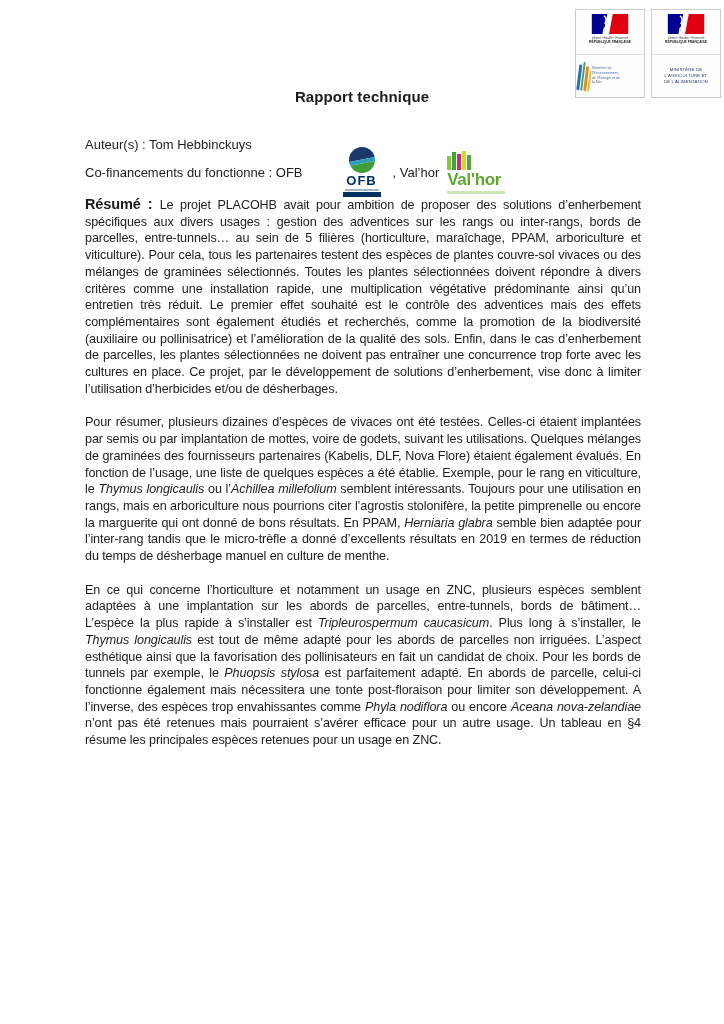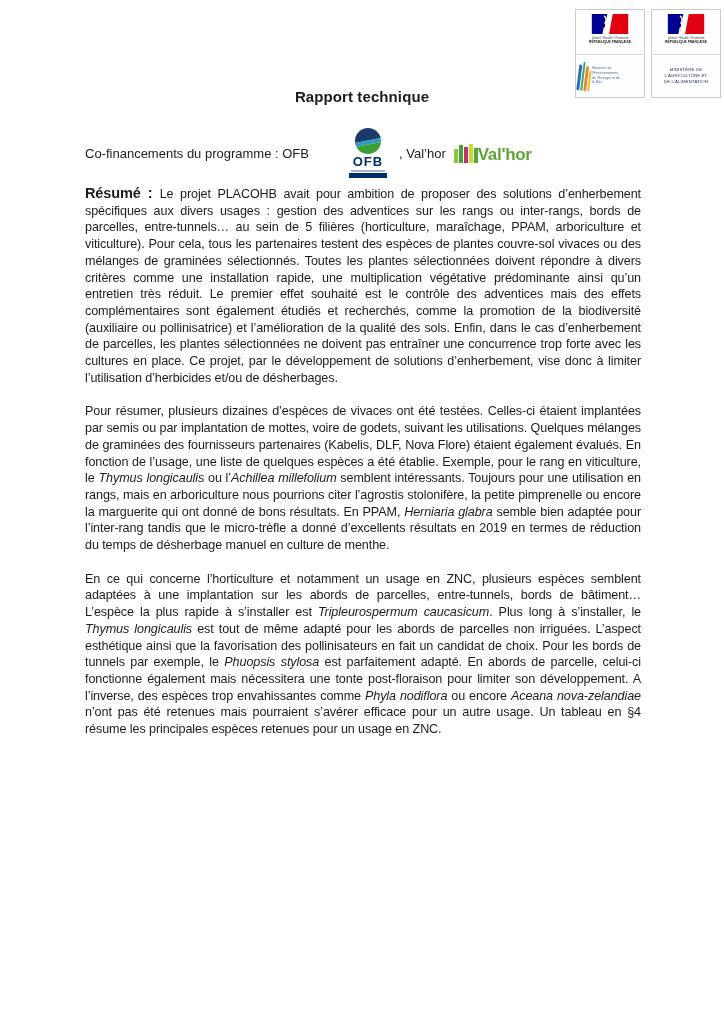--- a/index.html
+++ b/index.html
@@ -38,28 +38,28 @@
   .cofinance .cotext { font-size:13px; }
 
   
   .ofb-logo { display:flex; flex-direction:column; align-items:center; width:46px; flex:0 0 auto;margin-left:28px; }
   .ofb-globe { width:26px; height:26px; border-radius:50%; overflow:hidden; display:block; }
   .ofb-text { font-weight:800; color:#003063; font-size:13px; letter-spacing:1px; line-height:1; margin-top:1px; }
   .ofb-line  { width:34px; height:2px; background:#9fb3cc; margin-top:2px; display:block; }
   .ofb-strip { width:38px; height:5px; background:#003063; margin-top:1px; display:block; }
 
   
-  .valhor-logo { display:flex; flex-direction:row; align-items:flex-end; width:66px; flex:0 0 auto; }
+  .valhor-logo { display:flex; flex-direction:column; align-items:flex-start; width:66px; flex:0 0 auto; }
   .valhor-bars { display:flex; align-items:flex-end; gap:1px; height:20px; }
   .valhor-bars .bar { width:4px; display:inline-block; }
   .valhor-text { font-size:17px; font-weight:700; color:#61a532; line-height:1; margin-top:1px; letter-spacing:-.3px; }
   .valhor-sub { width:58px; height:3px; background:#cde3b3; margin-top:3px; display:block; }
 
   
-  .body-p { margin:8px 0 17px; text-align:justify; font-size:12.6px; line-height:16.7px; letter-spacing:-.1px; }
+  .body-p { margin:0 0 17px; text-align:justify; font-size:12.6px; line-height:16.7px; letter-spacing:-.1px; }
   .body-p .b { font-weight:700; }
   .body-p .i { font-style:italic; }
   .body-p .lead { font-size:14.5px; font-weight:700; }
 </style>
 </head>
 <body>
 
 <div class="page">
 
   <div class="logos">
@@ -104,23 +104,24 @@
       </div>
     </div>
 
   </div>
 
   <h1 class="doc-title">Rapport technique</h1>
 
   <div class="content">
 
     <div class="meta">
+      <p class="meta-line">Auteur(s) : Tom Hebbinckuys</p>
 
       <div class="cofinance">
-        <span class="cotext">Co-financements du programme : OFB</span>
+        <span class="cotext">Co-financements du fonctionne : OFB</span>
 
         <span class="ofb-logo">
           <span class="ofb-globe">
             <svg width="26" height="26" viewBox="0 0 26 26" aria-hidden="true">
               <rect width="26" height="26" fill="#ffffff"></rect>
               <path d="M0 0 H26 V10 L0 15 Z" fill="#1b3a6b"></path>
               <path d="M0 15 L26 10 V14 L0 19 Z" fill="#2e9bbf"></path>
               <path d="M0 19 L26 14 V26 H0 Z" fill="#3f9d3a"></path>
             </svg>
           </span>

